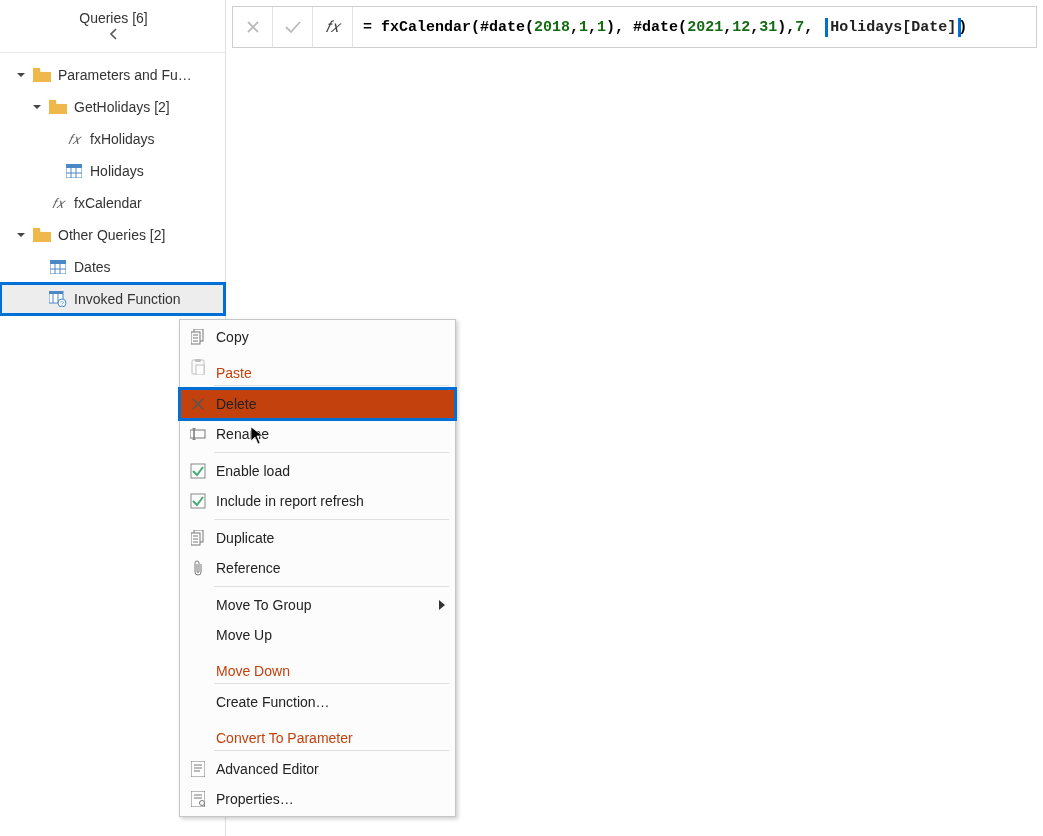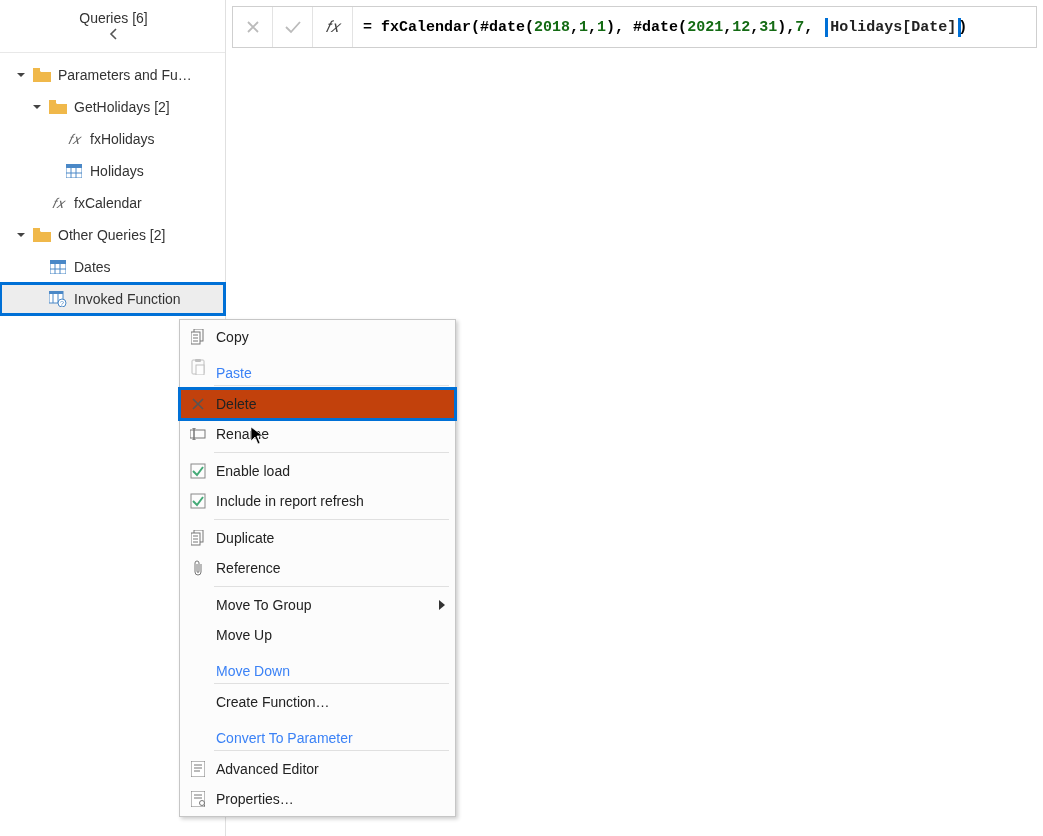--- a/index.html
+++ b/index.html
@@ -36,21 +36,21 @@
 .fb-input { flex:1; padding: 0 10px; font-family: Consolas, "Courier New", monospace; font-size: 15px; color:#222; white-space:nowrap; overflow:hidden; display:flex; align-items:center;font-weight:bold; }
 .fb-input .kw { color:#146b14; }
 .fb-input .hl { background:#fff; outline:3px solid #0070d6; padding: 1px 2px; margin-left:15px; }
 .fb-input .txt { color:#000; }
 
 .context-menu { position:absolute; left: 179px; top: 319px; width: 277px; background:#fcfcfc; border:1px solid #c6c6c6; box-shadow: 2px 2px 4px rgba(0,0,0,0.2); padding: 2px 0; z-index: 100; }
 .cm-item { display:flex; align-items:center; height: 30px; position:relative; }
 .cm-item.highlighted { background:#c2410c; outline: 3px solid #0070d6; outline-offset:-1px; z-index:2; }
 .cm-icon-col { width: 36px; display:flex; align-items:center; justify-content:center; flex-shrink:0; }
 .cm-label { color:#222; font-size: 14px; }
-.cm-item.disabled .cm-label { color:#3b82f6;margin-top:12px; }
+.cm-item.disabled .cm-label { color:#c2410c;margin-top:12px; }
 .cm-item.disabled .cm-icon-col svg { opacity: 0.45; }
 .cm-sep { height:1px; background:#e0e0e0; margin: 3px 6px 3px 34px; }
 .cm-sub { margin-left:auto; margin-right:10px; }
 .cursor { position:absolute; left:250px; top:426px; z-index:200; pointer-events:none; }
 </style>
 </head>
 <body>
 
 <div class="container">
   <div class="sidebar">

